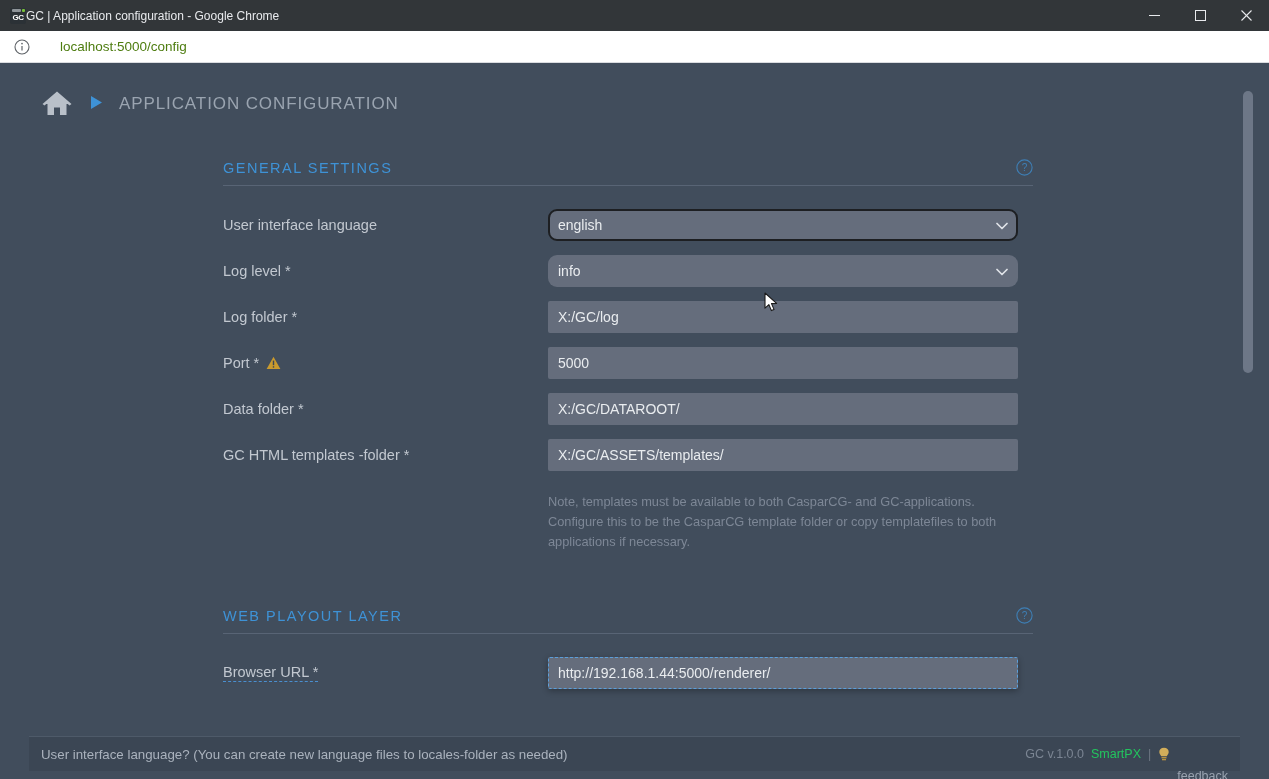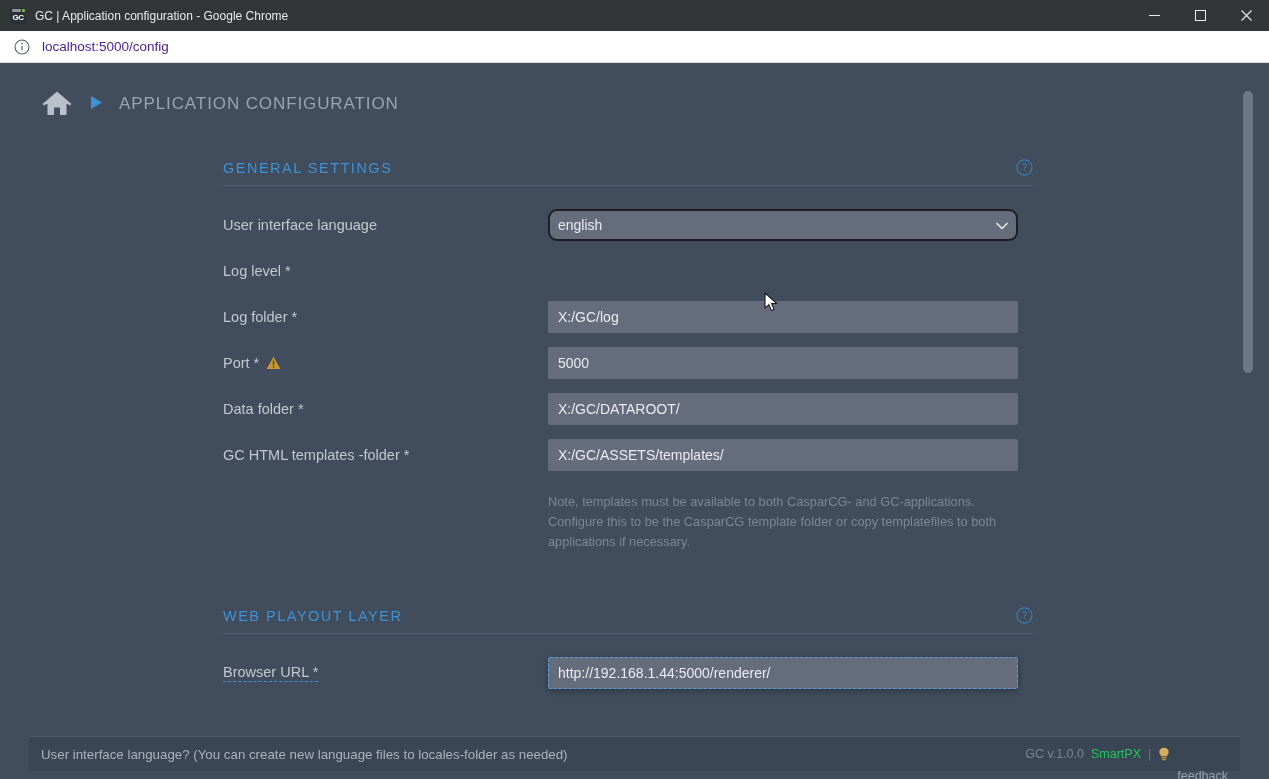--- a/index.html
+++ b/index.html
@@ -57,21 +57,20 @@
   }
   .tab-favicon .fav-text {
     font-size: 8px;
     font-weight: bold;
     color: #ffffff;
     line-height: 10px;
     letter-spacing: -0.4px;
     margin-bottom: 1px;
   }
   .window-title {
-    margin-left: 9px;
     font-size: 12px;
     color: #e8eaed;
     white-space: nowrap;
   }
   .win-controls {
     position: absolute;
     right: 0; top: 0;
     height: 31px;
     display: flex;
   }
@@ -98,22 +97,23 @@
     align-items: center;
     padding-left: 14px;
   }
   .info-icon {
     width: 16px; height: 16px;
     flex: 0 0 16px;
     margin-right: 12px;
   }
   .omnibox-text {
     font-size: 13.5px;
-    color: #4c1d95;
-    white-space: nowrap;
+    color: #4d7c0f;
+    white-space: nowrap;
+    margin-left: 18px;
   }
 
   
   .viewport {
     flex: 1;
     position: relative;
     background: #414d5c;
     overflow: hidden;
   }
 
@@ -376,20 +376,28 @@
               <span class="chev">
                 <svg width="12" height="8" viewBox="0 0 12 8">
                     <polyline points="1,1.5 6,6.5 11,1.5" fill="none" stroke="#dfe3e8" stroke-width="1.7" stroke-linecap="round" stroke-linejoin="round"></polyline>
                   </svg>
               </span>
             </div>
           </div>
 
           <div class="form-row">
             <span class="row-label">Log level *</span>
+            <div class="field select">
+              <span>info</span>
+              <span class="chev">
+                <svg width="12" height="8" viewBox="0 0 12 8">
+                    <polyline points="1,1.5 6,6.5 11,1.5" fill="none" stroke="#dfe3e8" stroke-width="1.7" stroke-linecap="round" stroke-linejoin="round"></polyline>
+                  </svg>
+              </span>
+            </div>
           </div>
 
           <div class="form-row">
             <span class="row-label">Log folder *</span>
             <div class="field">
               <span>X:/GC/log</span>
             </div>
           </div>
 
           <div class="form-row">

